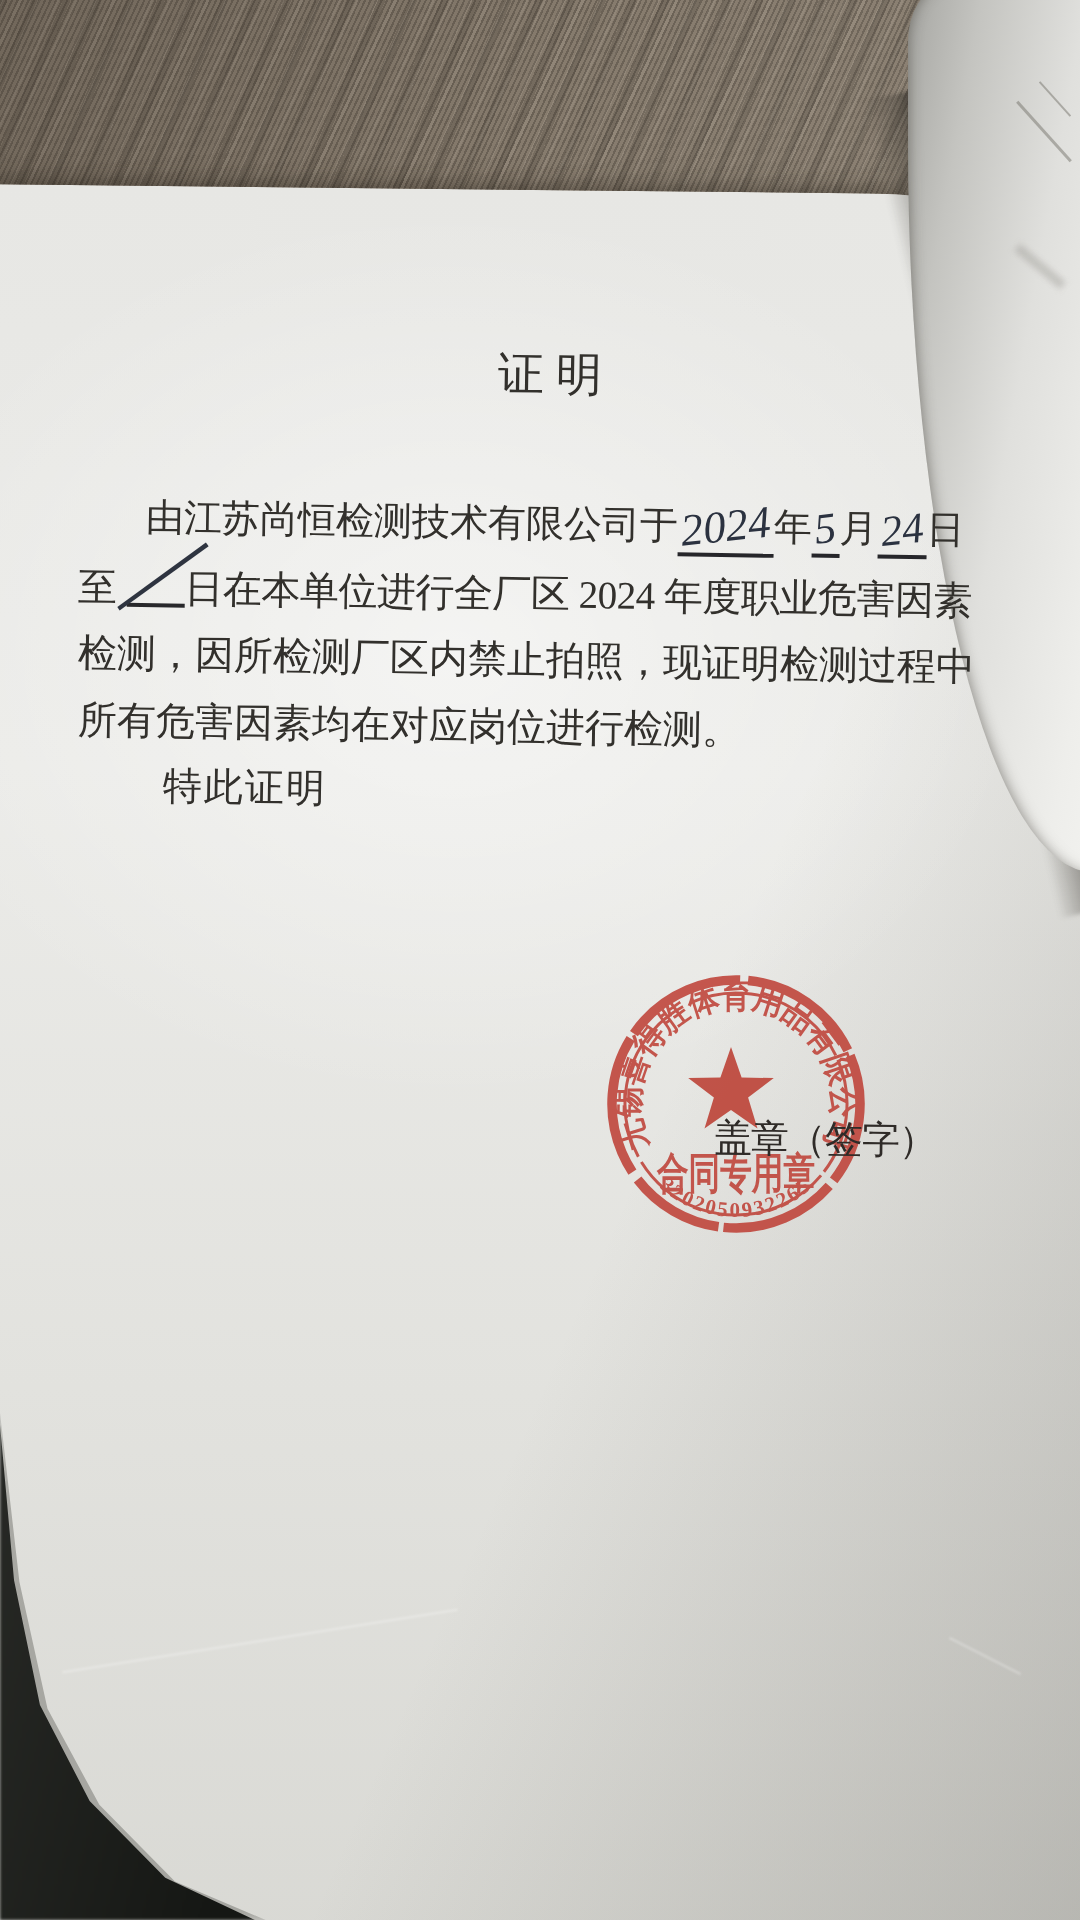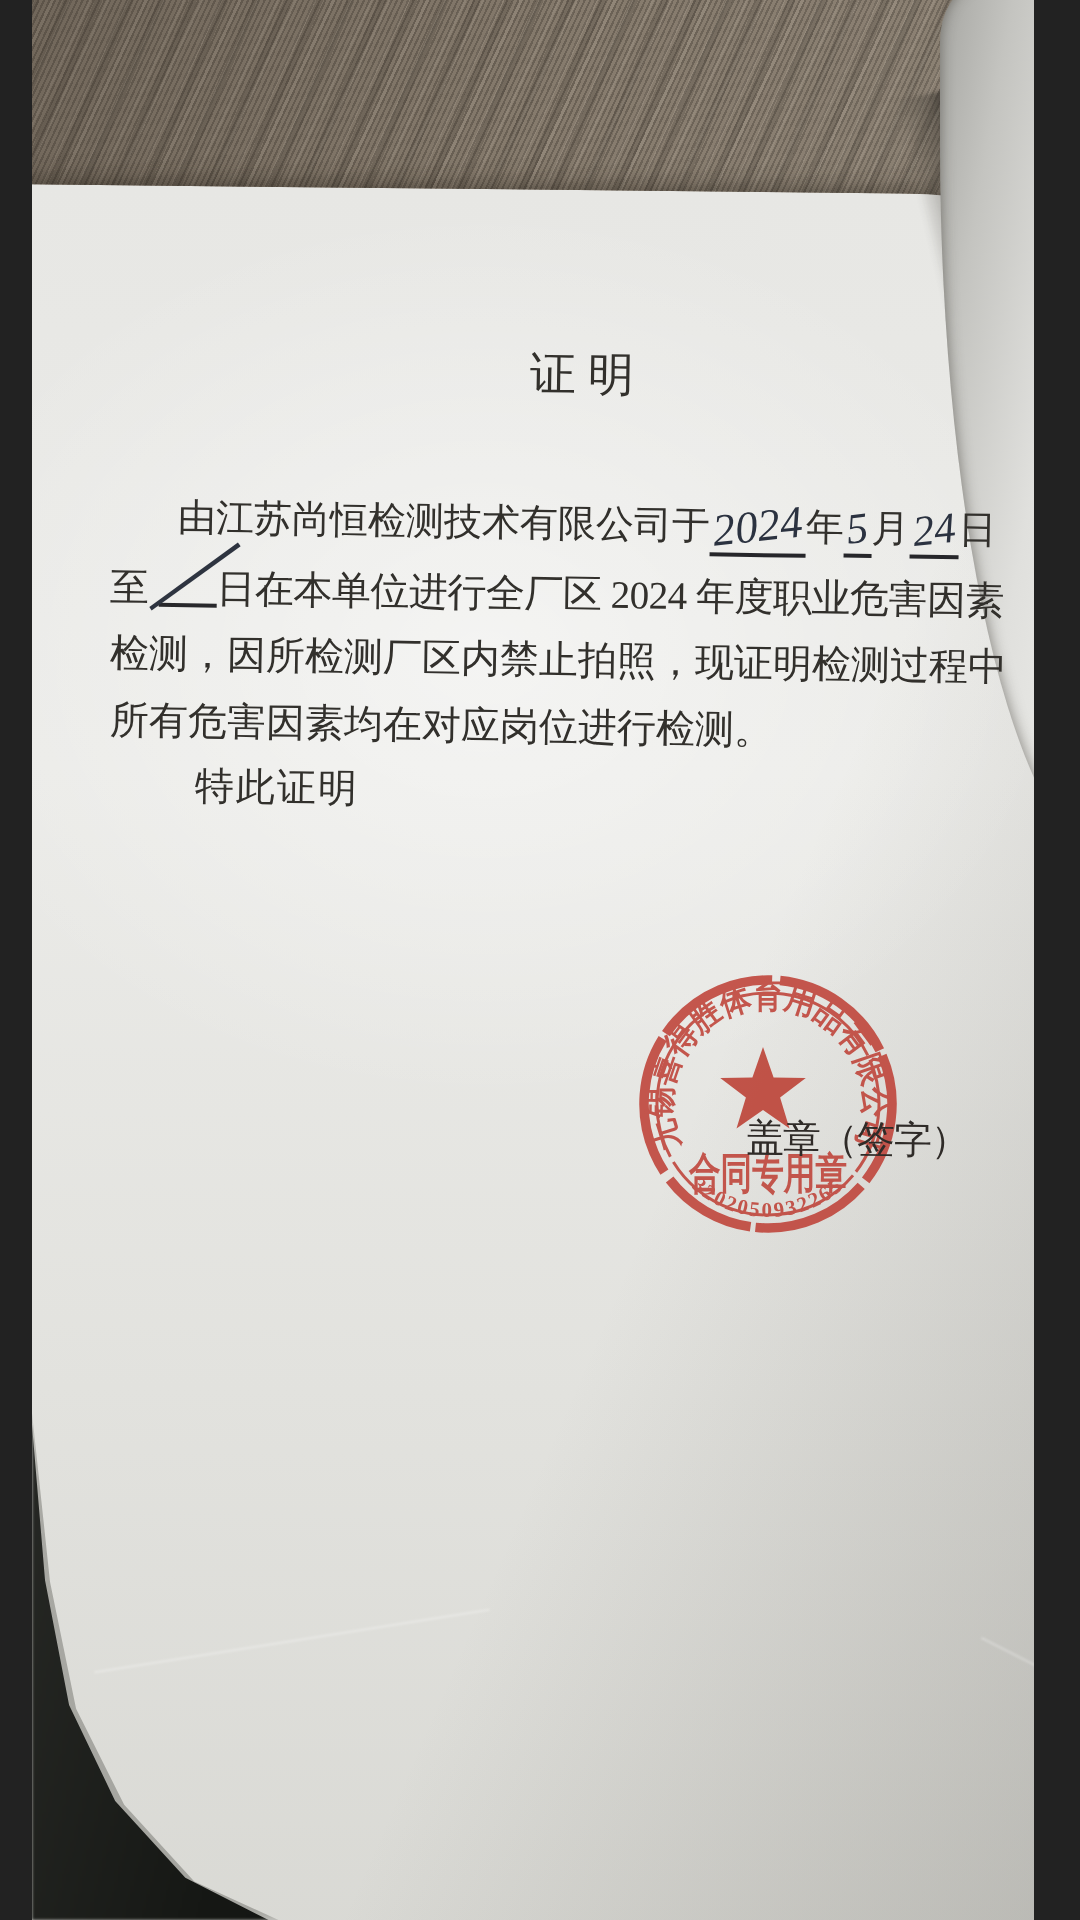--- a/index.html
+++ b/index.html
@@ -1,17 +1,17 @@
 <!DOCTYPE html>
 <html><head>
 <meta charset="utf-8">
 <style>
   html,body{margin:0;padding:0;background:#222;}
-  #frame{position:relative;width:1002px;height:1920px;overflow:hidden;
-         font-family:"Liberation Serif","DejaVu Serif",serif;margin-left:32px;}
+  #frame{position:relative;width:1080px;height:1920px;overflow:hidden;
+         font-family:"Liberation Serif","DejaVu Serif",serif;}
 
   
   .desk{position:absolute;inset:0;
     background:
       linear-gradient(115deg, rgba(58,50,42,.28) 0%, rgba(0,0,0,0) 30%, rgba(255,250,240,.06) 55%, rgba(40,34,28,.18) 100%),
       repeating-linear-gradient(115deg, rgba(44,38,31,.30) 0px, rgba(44,38,31,.30) 2px, rgba(0,0,0,0) 2px, rgba(0,0,0,0) 5px),
       repeating-linear-gradient(115deg, rgba(235,225,210,.10) 0px, rgba(235,225,210,.10) 3px, rgba(0,0,0,0) 3px, rgba(0,0,0,0) 17px),
       repeating-linear-gradient(113deg, rgba(30,26,20,.16) 0px, rgba(30,26,20,.16) 7px, rgba(0,0,0,0) 7px, rgba(0,0,0,0) 29px),
       #867b6d;}
 

